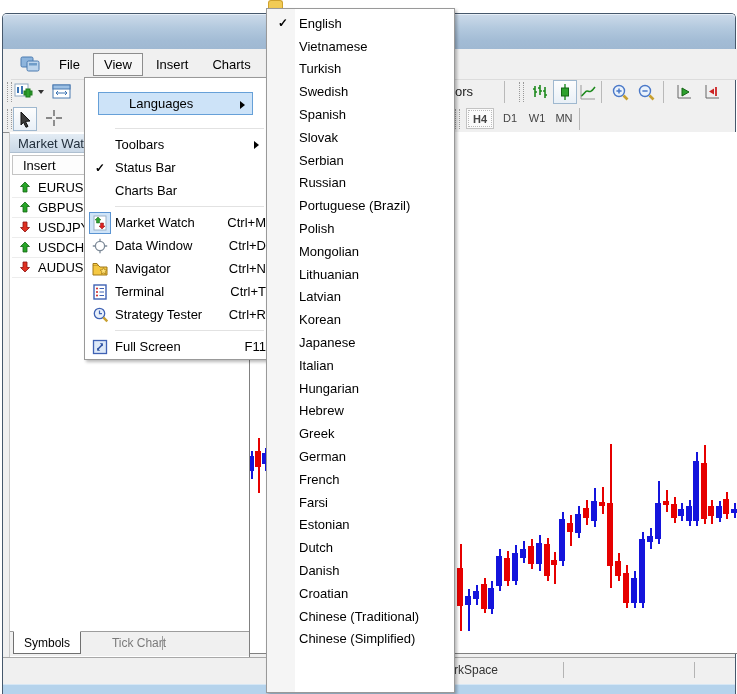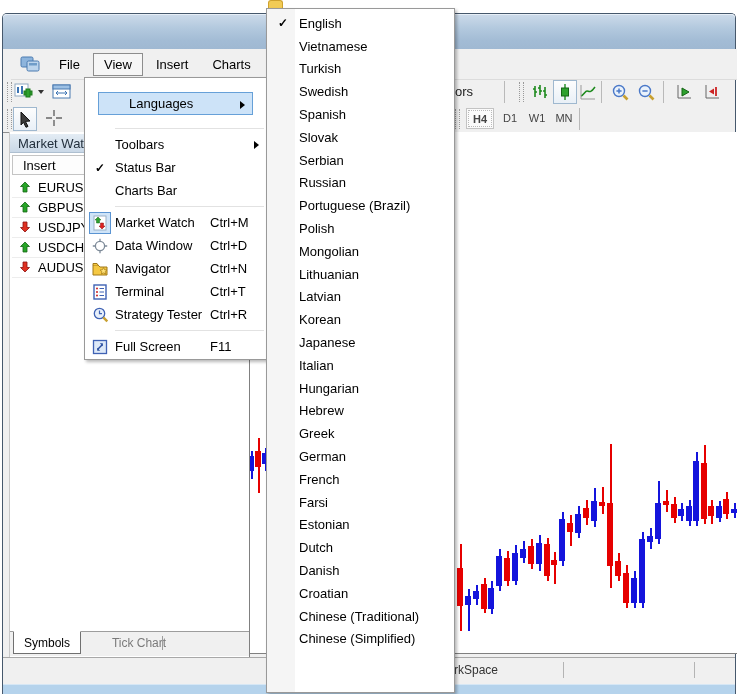--- a/index.html
+++ b/index.html
@@ -43,21 +43,21 @@
   
   .statusbar{left:0;top:643px;width:100%;height:27px;background:#f0f0f0;border-top:1px solid #a8a8a8;}
   .stsep{position:absolute;top:4px;width:1px;height:16px;background:#b4b4b4;}
   .bluestrip{left:0;top:670px;width:100%;height:11px;background:#b5d3ec;border-top:1px solid #d6e7f5;}
   
   .popup{background:#fff;border:1px solid #999;box-shadow:2px 2px 3px rgba(0,0,0,.28);z-index:10;}
   #viewmenu{left:84px;top:77px;width:181px;padding:1px 0;}
   .vitem{display:flex;align-items:center;height:23px;position:relative;}
   .vitem .gut{width:30px;display:flex;align-items:center;justify-content:center;flex:none;}
   .vitem .lbl{flex:1;}
-  .vitem .sc{width:56px;text-align:left;flex:none;}
+  .vitem .sc{width:56px;text-align:right;flex:none;}
   .vitem .subarr{position:absolute;right:7px;top:8px;width:0;height:0;border-left:5px solid #000;border-top:4px solid transparent;border-bottom:4px solid transparent;}
   .vitem.hl{height:21px;margin:13px;border:1px solid #66a0d8;background:#cde3f8;}
   .vsep{height:1px;background:#e2e2e2;margin:4px 2px 4px 30px;}
   .chk{font-weight:bold;font-size:12px;}
   .iconbox{width:20px;height:20px;border:1px solid #5a94d2;background:#cfe4f8;display:flex;align-items:center;justify-content:center;}
   #langmenu{left:266px;top:8px;width:189px;height:685px;z-index:11;overflow:hidden;padding-top:3px;box-sizing:border-box;}
   #langmenu:before{content:"";position:absolute;left:0;top:0;width:28px;height:100%;background:#f5f5f5;}
   .litem{display:flex;align-items:center;height:22.8px;position:relative;}
   .litem .gut{width:32px;display:flex;align-items:center;justify-content:center;flex:none;position:relative;}
   .yfrag{left:268px;top:0;width:13px;height:8px;background:linear-gradient(#f7dc77,#ecబ560);background:#f2cb55;border:1px solid #cfa22e;border-bottom:none;border-radius:3px 3px 0 0;z-index:5;}

